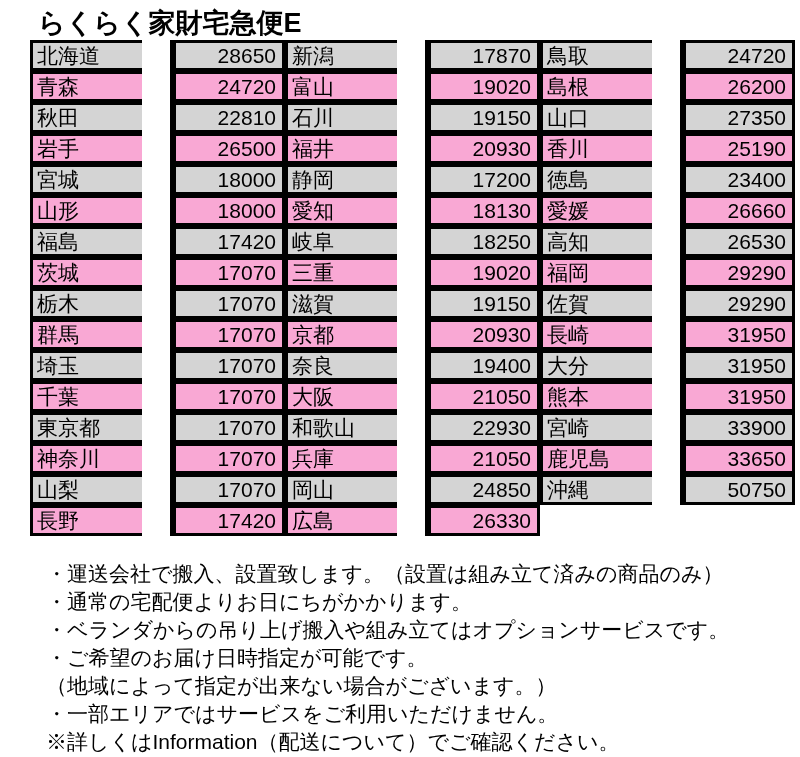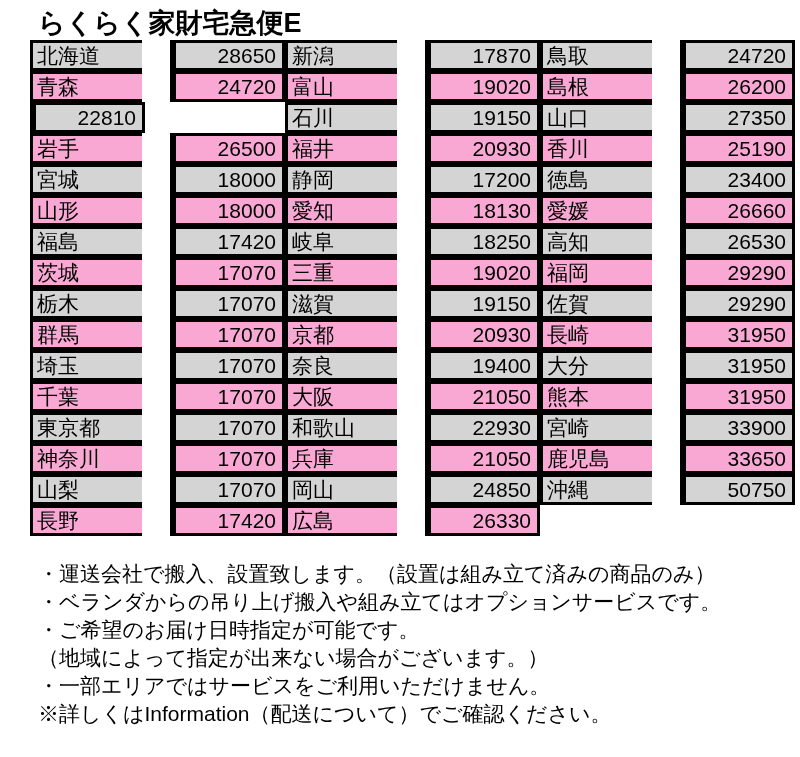--- a/index.html
+++ b/index.html
@@ -56,21 +56,21 @@
   .price {
     width: 115px;
     border-left-width: 6px;
     text-align: right;
     padding: 1px 6px 0 7px;
   }
   .trow.shade .cell { background: var(--shade, #d4d4d4); }
   .trow.plain .cell { background: #f9a8d4; }
   .notes {
     position: absolute;
-    left: 38px;
+    left: 46px;
     top: 560px;
     font-size: 21px;
     line-height: 28px;
   }
   .note-line {
     white-space: nowrap;
   }
 </style>
 </head>
 <body>
@@ -82,20 +82,21 @@
       <div class="group">
         <div class="trow shade">
           <div class="cell pref">北海道</div>
           <div class="cell price">28650</div>
         </div>
         <div class="trow plain">
           <div class="cell pref">青森</div>
           <div class="cell price">24720</div>
         </div>
         <div class="trow shade">
+          <div class="cell pref">秋田</div>
           <div class="cell price">22810</div>
         </div>
         <div class="trow plain">
           <div class="cell pref">岩手</div>
           <div class="cell price">26500</div>
         </div>
         <div class="trow shade">
           <div class="cell pref">宮城</div>
           <div class="cell price">18000</div>
         </div>
@@ -269,19 +270,20 @@
         </div>
         <div class="trow shade">
           <div class="cell pref">沖縄</div>
           <div class="cell price">50750</div>
         </div>
       </div>
     </div>
 
   <div class="notes">
     <div class="note-line">・運送会社で搬入、設置致します。（設置は組み立て済みの商品のみ）</div>
+    <div class="note-line">・通常の宅配便よりお日にちがかかります。</div>
     <div class="note-line">・ベランダからの吊り上げ搬入や組み立てはオプションサービスです。</div>
     <div class="note-line">・ご希望のお届け日時指定が可能です。</div>
     <div class="note-line">（地域によって指定が出来ない場合がございます。）</div>
     <div class="note-line">・一部エリアではサービスをご利用いただけません。</div>
     <div class="note-line">※詳しくはInformation（配送について）でご確認ください。</div>
   </div>
 </div>
 
 </body></html>

